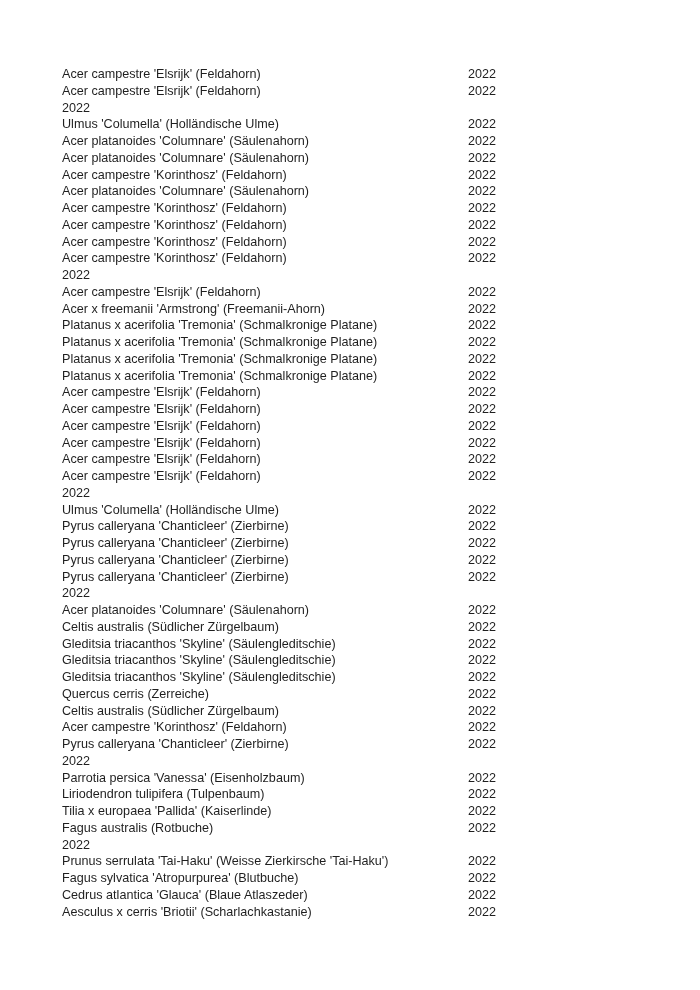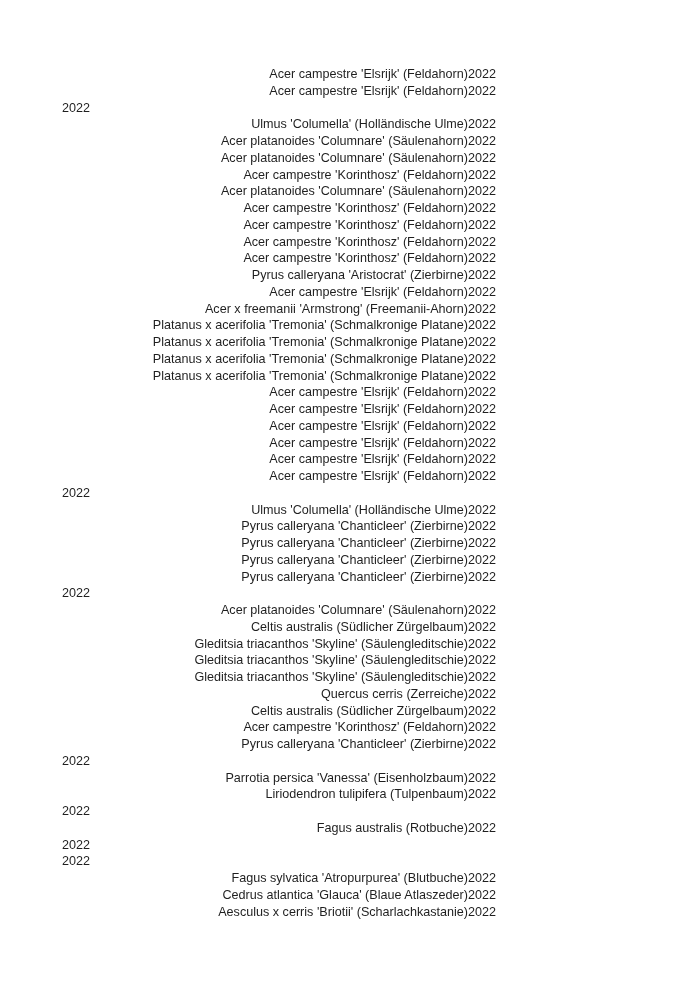--- a/index.html
+++ b/index.html
@@ -27,21 +27,20 @@
     align-items: baseline;
     height: 16.75px;
     line-height: 16.75px;
     font-size: 12.6px;
     white-space: nowrap;
   }
   .row .name {
     width: 406px;
     flex: 0 0 406px;
     overflow: hidden;
-    text-align: right;
   }
   .row .year {
     flex: 0 0 auto;
   }
 </style>
 </head>
 <body>
 
 <div class="page">
   <div class="tree-list">
@@ -86,21 +85,20 @@
       </div>
       <div class="row">
         <span class="name">Acer campestre 'Korinthosz' (Feldahorn)</span>
         <span class="year">2022</span>
       </div>
       <div class="row">
         <span class="name">Acer campestre 'Korinthosz' (Feldahorn)</span>
         <span class="year">2022</span>
       </div>
       <div class="row">
-        <span class="name">Pyrus calleryana 'Aristocrat' (Zierbirne)</span>
         <span class="year">2022</span>
       </div>
       <div class="row">
         <span class="name">Acer campestre 'Elsrijk' (Feldahorn)</span>
         <span class="year">2022</span>
       </div>
       <div class="row">
         <span class="name">Acer x freemanii 'Armstrong' (Freemanii-Ahorn)</span>
         <span class="year">2022</span>
       </div>
@@ -211,30 +209,32 @@
       </div>
       <div class="row">
         <span class="name">Parrotia persica 'Vanessa' (Eisenholzbaum)</span>
         <span class="year">2022</span>
       </div>
       <div class="row">
         <span class="name">Liriodendron tulipifera (Tulpenbaum)</span>
         <span class="year">2022</span>
       </div>
       <div class="row">
+        <span class="name">Tilia x europaea 'Pallida' (Kaiserlinde)</span>
         <span class="year">2022</span>
       </div>
       <div class="row">
         <span class="name">Fagus australis (Rotbuche)</span>
         <span class="year">2022</span>
       </div>
       <div class="row">
         <span class="year">2022</span>
       </div>
       <div class="row">
+        <span class="name">Prunus serrulata 'Tai-Haku' (Weisse Zierkirsche 'Tai-Haku')</span>
         <span class="year">2022</span>
       </div>
       <div class="row">
         <span class="name">Fagus sylvatica 'Atropurpurea' (Blutbuche)</span>
         <span class="year">2022</span>
       </div>
       <div class="row">
         <span class="name">Cedrus atlantica 'Glauca' (Blaue Atlaszeder)</span>
         <span class="year">2022</span>
       </div>

